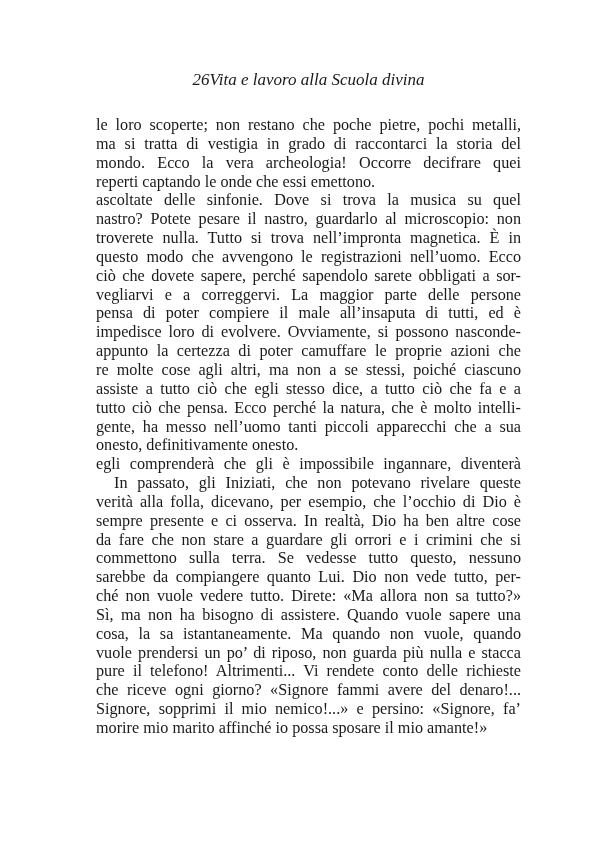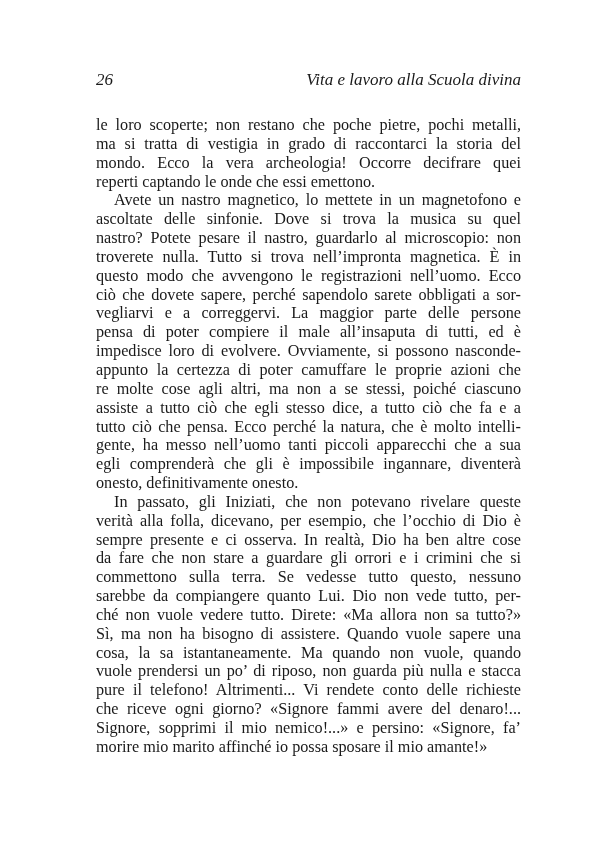--- a/index.html
+++ b/index.html
@@ -1,21 +1,21 @@
 <!DOCTYPE html>
 <html><head>
 <meta charset="utf-8">
 <style>
   html, body { margin: 0; padding: 0; }
   body {
     width: 600px; height: 850px; background: #ffffff; position: relative; overflow: hidden;
     font-family: "Liberation Serif", "DejaVu Serif", serif; color: #1a1a1a;
   }
   .page { position: absolute; left: 96px; top: 70px; width: 425px; }
-  .header { display: flex; justify-content: space-between; align-items: baseline;
+  .header { display: flex; justify-content: center; align-items: baseline;
     font-style: italic; font-size: 17px; height: 24px; }
   .body { margin-top: 22px; font-size: 16.2px; line-height: 18.85px; text-align: justify; }
   .line { display: block; white-space: nowrap; text-align: justify; text-align-last: justify; height: 18.85px; }
   .line.last { text-align-last: left; }
   .line.indent { padding-left: 18px; }
   sup { font-size: 9px; line-height: 0; vertical-align: 6px; }
 </style>
 </head>
 <body>
 
@@ -25,36 +25,35 @@
     <span>Vita e lavoro alla Scuola divina</span>
   </div>
   <div class="body" id="body">
       <div>
         <span class="line">le loro scoperte; non restano che poche pietre, pochi metalli,</span>
         <span class="line">ma si tratta di vestigia in grado di raccontarci la storia del</span>
         <span class="line">mondo. Ecco la vera archeologia! Occorre decifrare quei</span>
         <span class="line last">reperti captando le onde che essi emettono.</span>
       </div>
       <div>
-        <span class="line indent">Avete un nastro magnetico, lo mettete in un magnetofono e</span>
         <span class="line">ascoltate delle sinfonie. Dove si trova la musica su quel</span>
         <span class="line">nastro? Potete pesare il nastro, guardarlo al microscopio: non</span>
         <span class="line">troverete nulla. Tutto si trova nell’impronta magnetica. È in</span>
         <span class="line">questo modo che avvengono le registrazioni nell’uomo. Ecco</span>
         <span class="line">ciò che dovete sapere, perché sapendolo sarete obbligati a sor-</span>
         <span class="line">vegliarvi e a correggervi. La maggior parte delle persone</span>
         <span class="line">pensa di poter compiere il male all’insaputa di tutti, ed è</span>
         <span class="line">impedisce loro di evolvere. Ovviamente, si possono nasconde-</span>
         <span class="line">appunto la certezza di poter camuffare le proprie azioni che</span>
         <span class="line">re molte cose agli altri, ma non a se stessi, poiché ciascuno</span>
         <span class="line">assiste a tutto ciò che egli stesso dice, a tutto ciò che fa e a</span>
         <span class="line">tutto ciò che pensa. Ecco perché la natura, che è molto intelli-</span>
         <span class="line">gente, ha messo nell’uomo tanti piccoli apparecchi che a sua</span>
+        <span class="line last">onesto, definitivamente onesto.</span>
         <span class="line">egli comprenderà che gli è impossibile ingannare, diventerà</span>
-        <span class="line last">onesto, definitivamente onesto.</span>
       </div>
       <div>
         <span class="line indent">In passato, gli Iniziati, che non potevano rivelare queste</span>
         <span class="line">verità alla folla, dicevano, per esempio, che l’occhio di Dio è</span>
         <span class="line">sempre presente e ci osserva. In realtà, Dio ha ben altre cose</span>
         <span class="line">da fare che non stare a guardare gli orrori e i crimini che si</span>
         <span class="line">commettono sulla terra. Se vedesse tutto questo, nessuno</span>
         <span class="line">sarebbe da compiangere quanto Lui. Dio non vede tutto, per-</span>
         <span class="line">ché non vuole vedere tutto. Direte: «Ma allora non sa tutto?»</span>
         <span class="line">Sì, ma non ha bisogno di assistere. Quando vuole sapere una</span>

